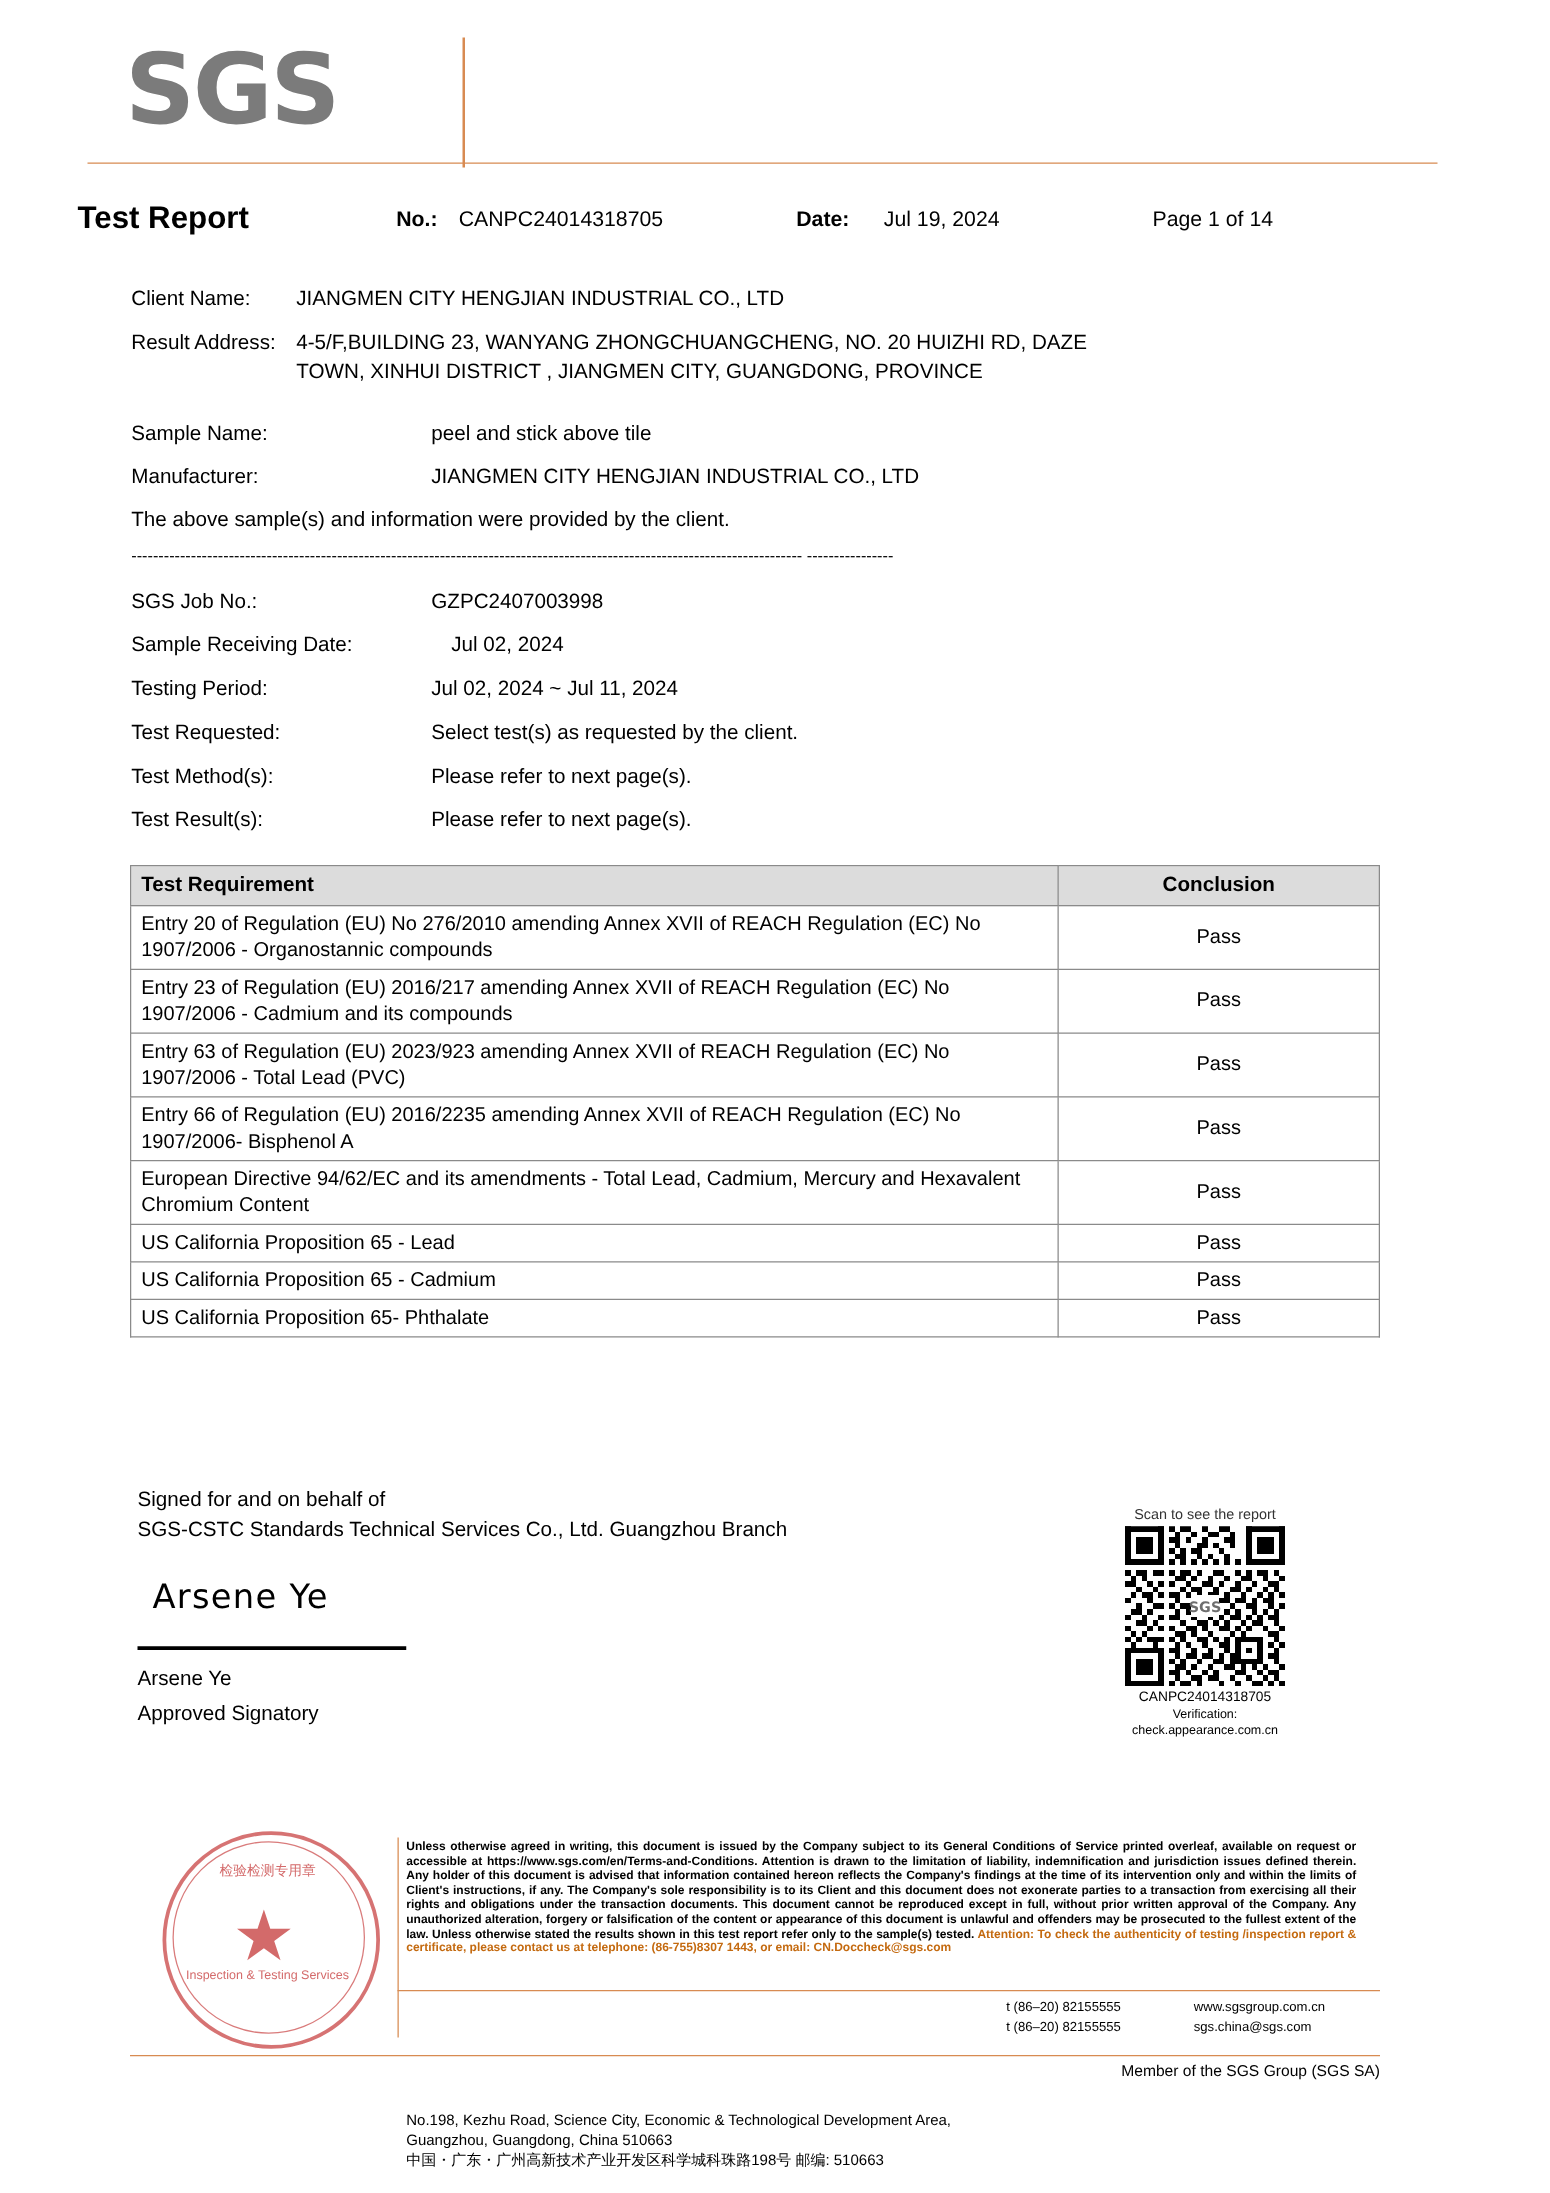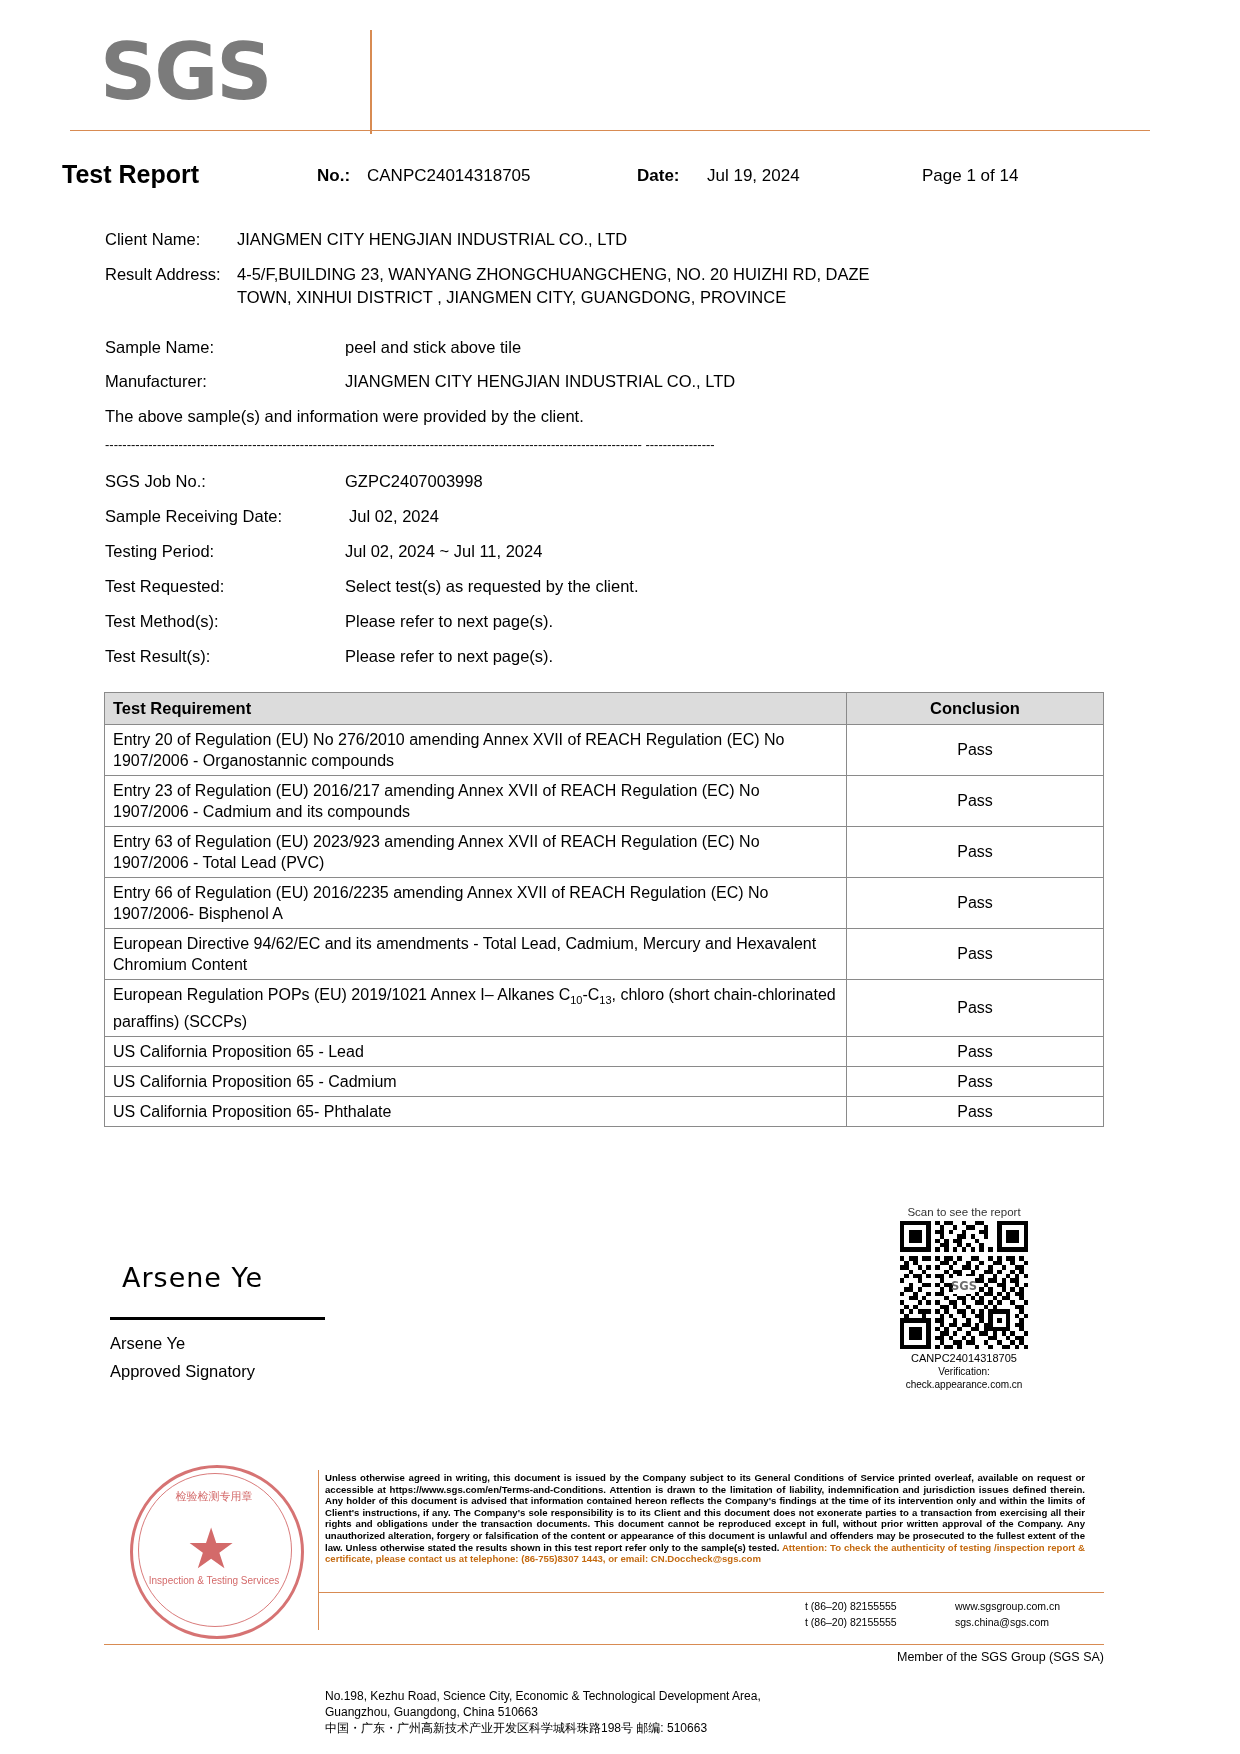--- a/index.html
+++ b/index.html
@@ -390,21 +390,21 @@
   </div>
 
   <div class="rule-dashed">---------------------------------------------------------------------------------------------------------------------------- ----------------</div>
 
   <div class="kv" style="left:105px; top:470px; width:1000px;">
     <span class="k">SGS Job No.:</span>
     <span class="v" style="left:240px;">GZPC2407003998</span>
   </div>
   <div class="kv" style="left:105px; top:505px; width:1000px;">
     <span class="k">Sample Receiving Date:</span>
-    <span class="v" style="left:244px;text-align:center;">Jul 02, 2024</span>
+    <span class="v" style="left:256px;text-align:center;">Jul 02, 2024</span>
   </div>
   <div class="kv" style="left:105px; top:540px; width:1000px;">
     <span class="k">Testing Period:</span>
     <span class="v" style="left:240px;">Jul 02, 2024 ~ Jul 11, 2024</span>
   </div>
   <div class="kv" style="left:105px; top:575px; width:1000px;">
     <span class="k">Test Requested:</span>
     <span class="v" style="left:240px;">Select test(s) as requested by the client.</span>
   </div>
   <div class="kv" style="left:105px; top:610px; width:1000px;">
@@ -438,38 +438,38 @@
         </tr>
         <tr>
           <td class="req-text">Entry 66 of Regulation (EU) 2016/2235 amending Annex XVII of REACH Regulation (EC) No 1907/2006- Bisphenol A</td>
           <td class="concl">Pass</td>
         </tr>
         <tr>
           <td class="req-text">European Directive 94/62/EC and its amendments - Total Lead, Cadmium, Mercury and Hexavalent Chromium Content</td>
           <td class="concl">Pass</td>
         </tr>
         <tr>
-          <td class="req-text">European Regulation POPs (EU) 2019/1021 Annex I– Alkanes C<sub>10</sub>-C<sub>13</sub>, chloro (short chain-chlorinated paraffins) (SCCPs)</td>
-          <td class="concl">Pass</td>
-        </tr>
-        <tr>
           <td class="req-text">US California Proposition 65 - Lead</td>
           <td class="concl">Pass</td>
         </tr>
         <tr>
           <td class="req-text">US California Proposition 65 - Cadmium</td>
           <td class="concl">Pass</td>
         </tr>
         <tr>
           <td class="req-text">US California Proposition 65- Phthalate</td>
           <td class="concl">Pass</td>
         </tr>
       </tbody>
   </table>
 
+  <div class="sign-block">
+    <div>Signed for and on behalf of</div>
+    <div>SGS-CSTC Standards Technical Services Co., Ltd. Guangzhou Branch</div>
+  </div>
   <div class="signature">Arsene Ye</div>
   <div class="sign-line"></div>
   <div class="sign-name">
     <div>Arsene Ye</div>
     <div>Approved Signatory</div>
   </div>
 
   <div class="qr-wrap">
     <div class="qr-caption">Scan to see the report</div>
     <div class="qr-code">

